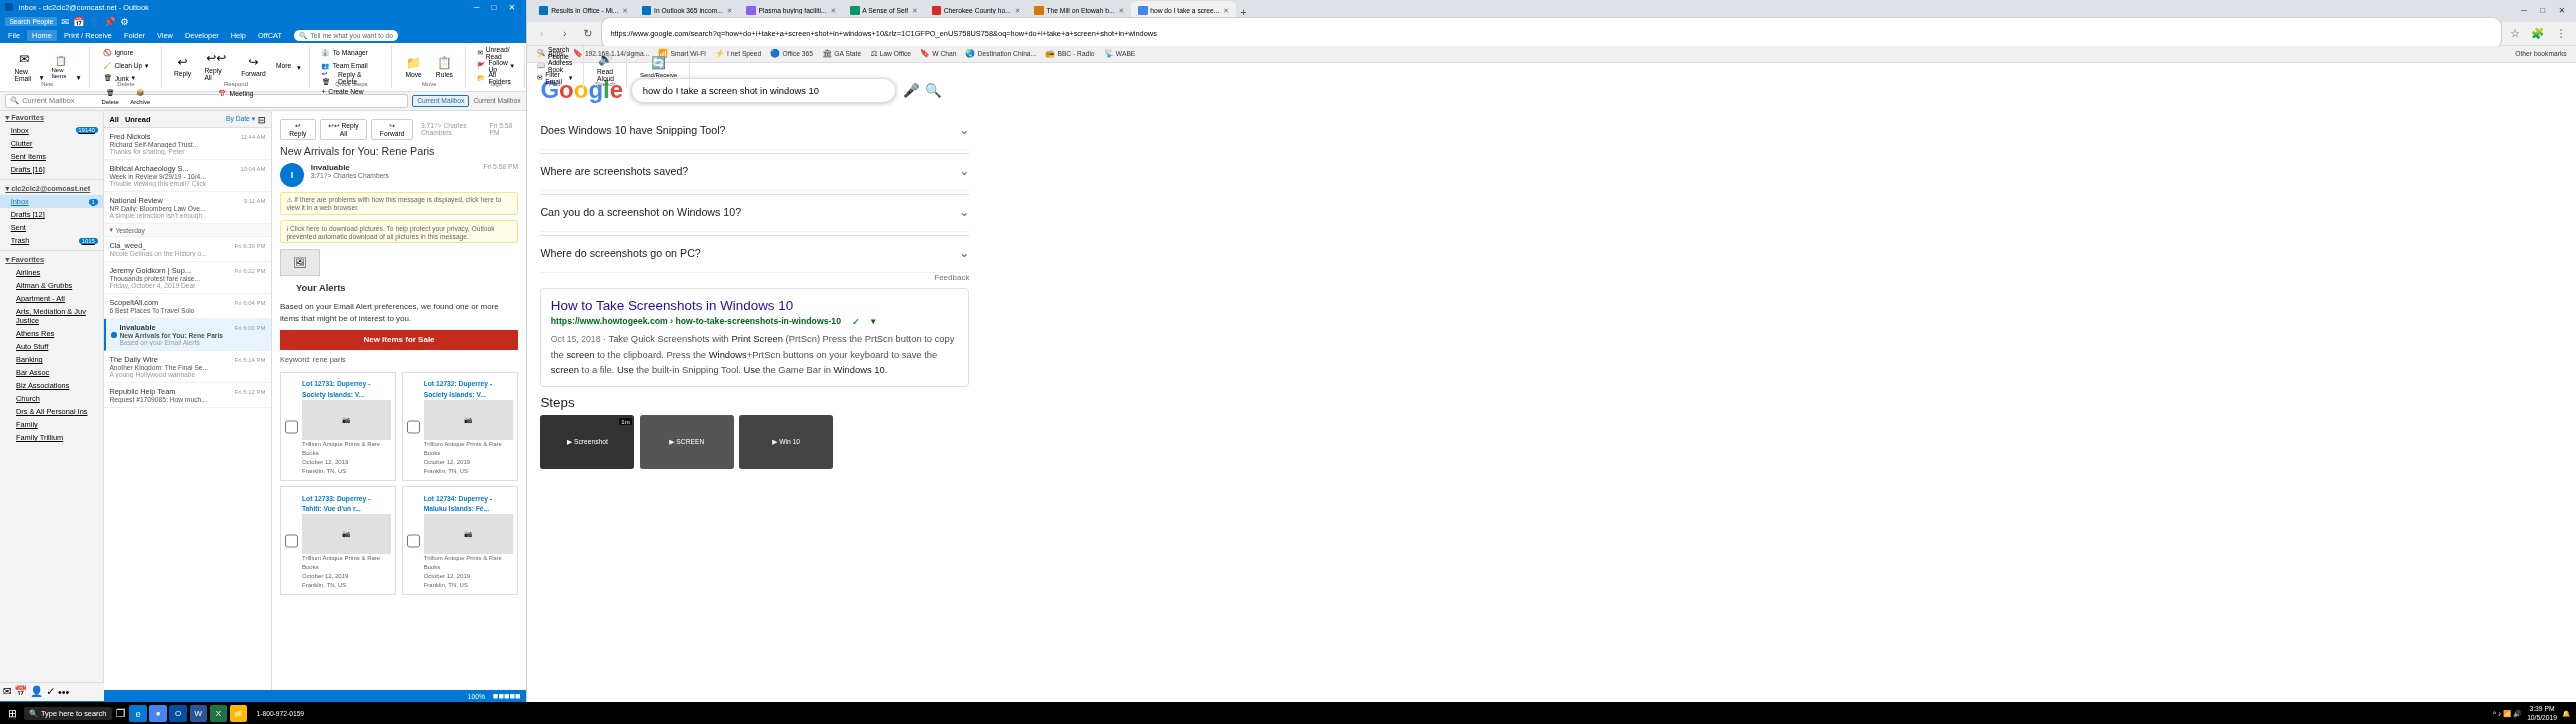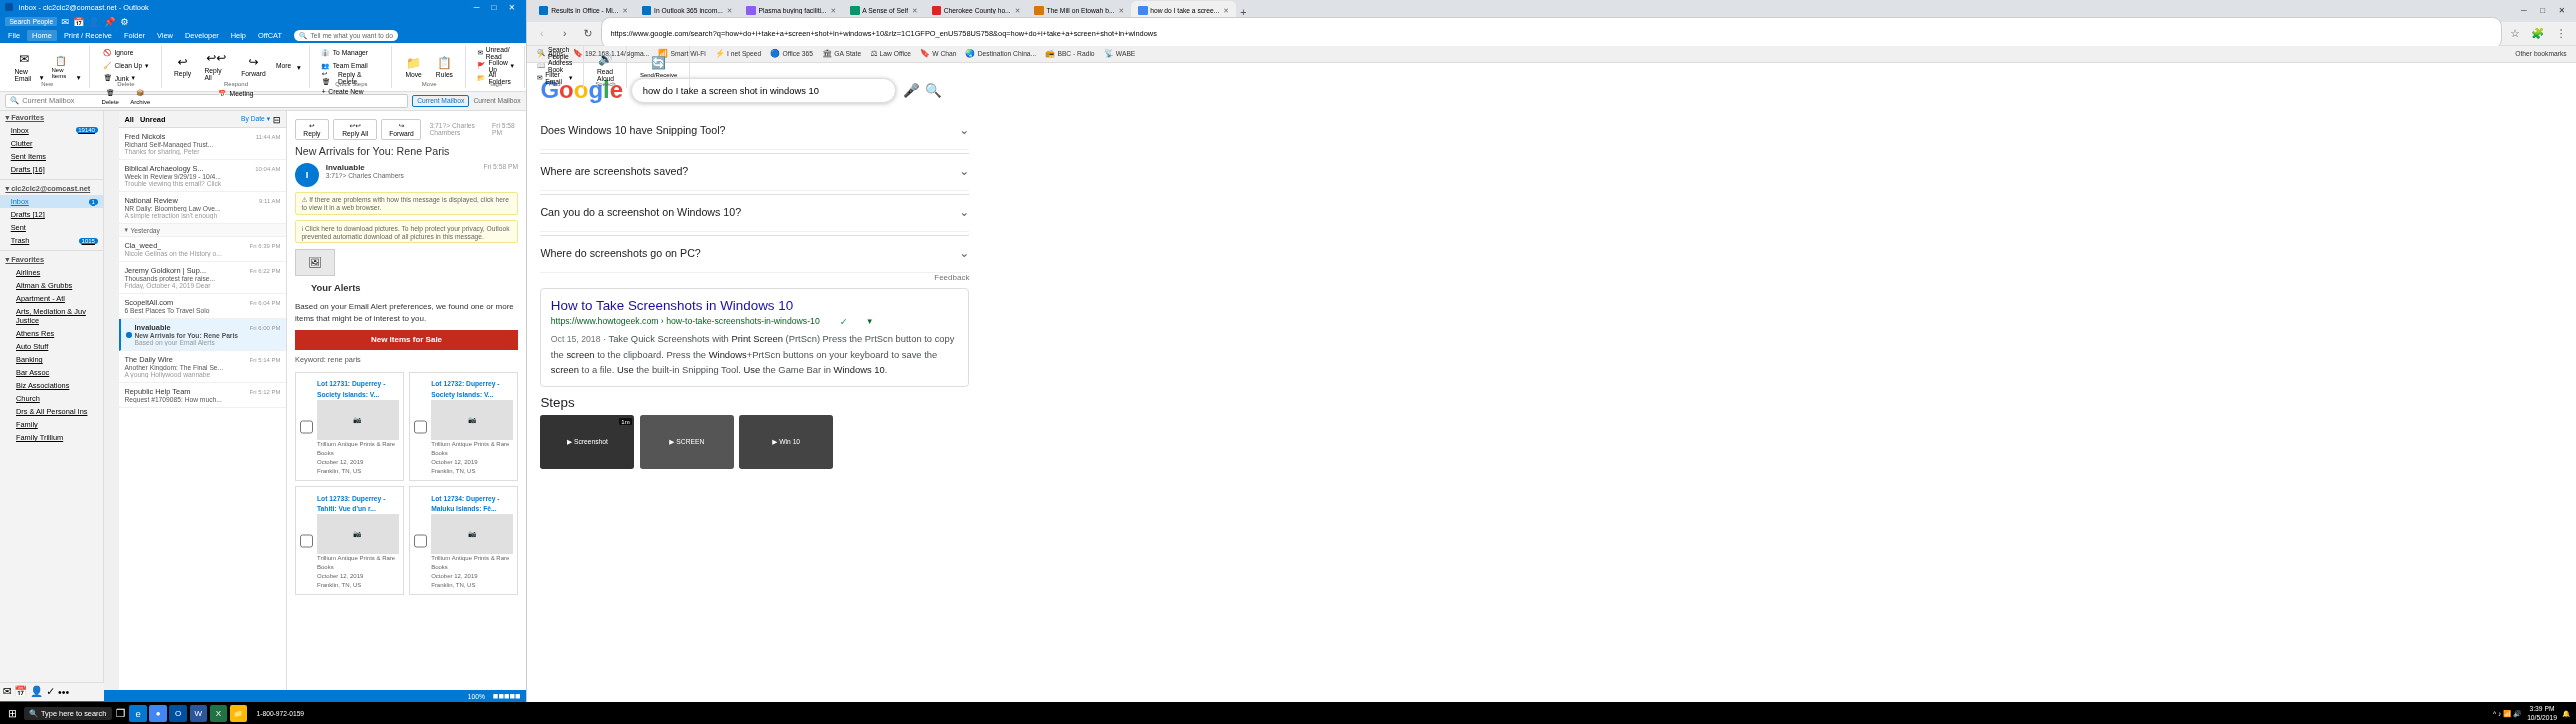--- a/index.html
+++ b/index.html
@@ -39,21 +39,21 @@
 
     
     .folder-pane { width: 104px; background: #f3f3f3; border-right: 0.7px solid #ddd; overflow-y: auto; flex-shrink: 0; }
     .folder-item { padding: 2px 5.4px 2px 10.7px; font-size: 7.4px; cursor: pointer; display: flex; justify-content: space-between; align-items: center; text-decoration: underline; }
     .folder-item.active { background: #cce4f7; color: #0078d4; }
     .folder-item.section { padding-left: 5.4px; font-weight: 600; color: #555; }
     .folder-divider { height: 0.7px; background: #ddd; margin: 2.7px 0; }
     .folder-sub { padding-left: 16px; }
 
     
-    .email-list-pane { width: 168px; background: white; border-right: 0.7px solid #ddd; overflow-y: auto; flex-shrink: 0; margin-left: 15px; }
+    .email-list-pane { width: 168px; background: white; border-right: 0.7px solid #ddd; overflow-y: auto; flex-shrink: 0; }
     .email-list-header { padding: 2.7px 5.4px; background: #f3f3f3; border-bottom: 0.7px solid #ddd; display: flex; align-items: center; justify-content: space-between; }
     .filter-btn { font-size: 6.7px; color: #0078d4; cursor: pointer; }
     .email-section-header { padding: 2px 5.4px; background: #f9f9f9; font-size: 6.7px; color: #666; border-bottom: 0.7px solid #f0f0f0; display: flex; align-items: center; gap: 2.7px; }
     .email-item { padding: 4px 5.4px; border-bottom: 0.7px solid #f0f0f0; cursor: pointer; }
     .email-item.active { background: #e8f4fd; border-left: 2px solid #0078d4; }
     .email-sender { font-size: 7.4px; color: #333; white-space: nowrap; overflow: hidden; text-overflow: ellipsis; }
     .email-subject { font-size: 6.7px; color: #555; white-space: nowrap; overflow: hidden; text-overflow: ellipsis; }
     .email-preview { font-size: 6.7px; color: #999; white-space: nowrap; overflow: hidden; text-overflow: ellipsis; }
     .email-meta { display: flex; justify-content: space-between; align-items: center; }
     .email-time { font-size: 6px; color: #999; }
@@ -108,21 +108,21 @@
     .search-icons { display: flex; gap: 5.4px; align-items: center; }
     .search-icon-btn { background: none; border: none; cursor: pointer; font-size: 13.4px; color: #4285f4; }
 
     .google-results { width: 100%; max-width: 429px; }
     .search-result-item { padding: 8px 0; border-bottom: 0.7px solid #f0f0f0; cursor: pointer; }
     .result-question { font-size: 10.7px; color: #202124; margin-bottom: 4px; display: flex; justify-content: space-between; align-items: center; }
     .result-chevron { color: #666; font-size: 12px; }
     .result-divider { height: 0.7px; background: #e0e0e0; margin: 2.7px 0; }
     .featured-result { border: 0.7px solid #ddd; border-radius: 4px; padding: 9.4px; margin-bottom: 8px; }
     .result-title { font-size: 13.4px; color: #1a0dab; margin-bottom: 2.7px; }
-    .result-url { font-size: 8.7px; color: #006621; margin-bottom: 4px; display: flex; align-items: center; gap: 20px; }
+    .result-url { font-size: 8.7px; color: #006621; margin-bottom: 4px; display: flex; align-items: center; gap: 11px; font-weight: bold; }
     .result-snippet { font-size: 9.4px; color: #4d5156; line-height: 1.6; }
     .result-snippet strong { color: #202124; font-weight: 500; }
     .feedback-link { font-size: 8px; color: #70757a; text-align: right; cursor: pointer; margin-bottom: 5.4px; }
     .videos-section { width: 100%; max-width: 429px; }
     .videos-title { font-size: 13.4px; color: #202124; margin-bottom: 5.4px; }
     .video-thumbnails { display: flex; gap: 5.4px; }
     .video-thumb { width: 94px; height: 54px; background: #333; border-radius: 2.7px; display: flex; align-items: center; justify-content: center; color: white; font-size: 6.7px; position: relative; overflow: hidden; }
     .video-thumb-overlay { position: absolute; top: 2.7px; right: 2.7px; background: rgba(0,0,0,0.7); color: white; font-size: 6px; padding: 0.7px 2px; border-radius: 1.3px; }
 
     

